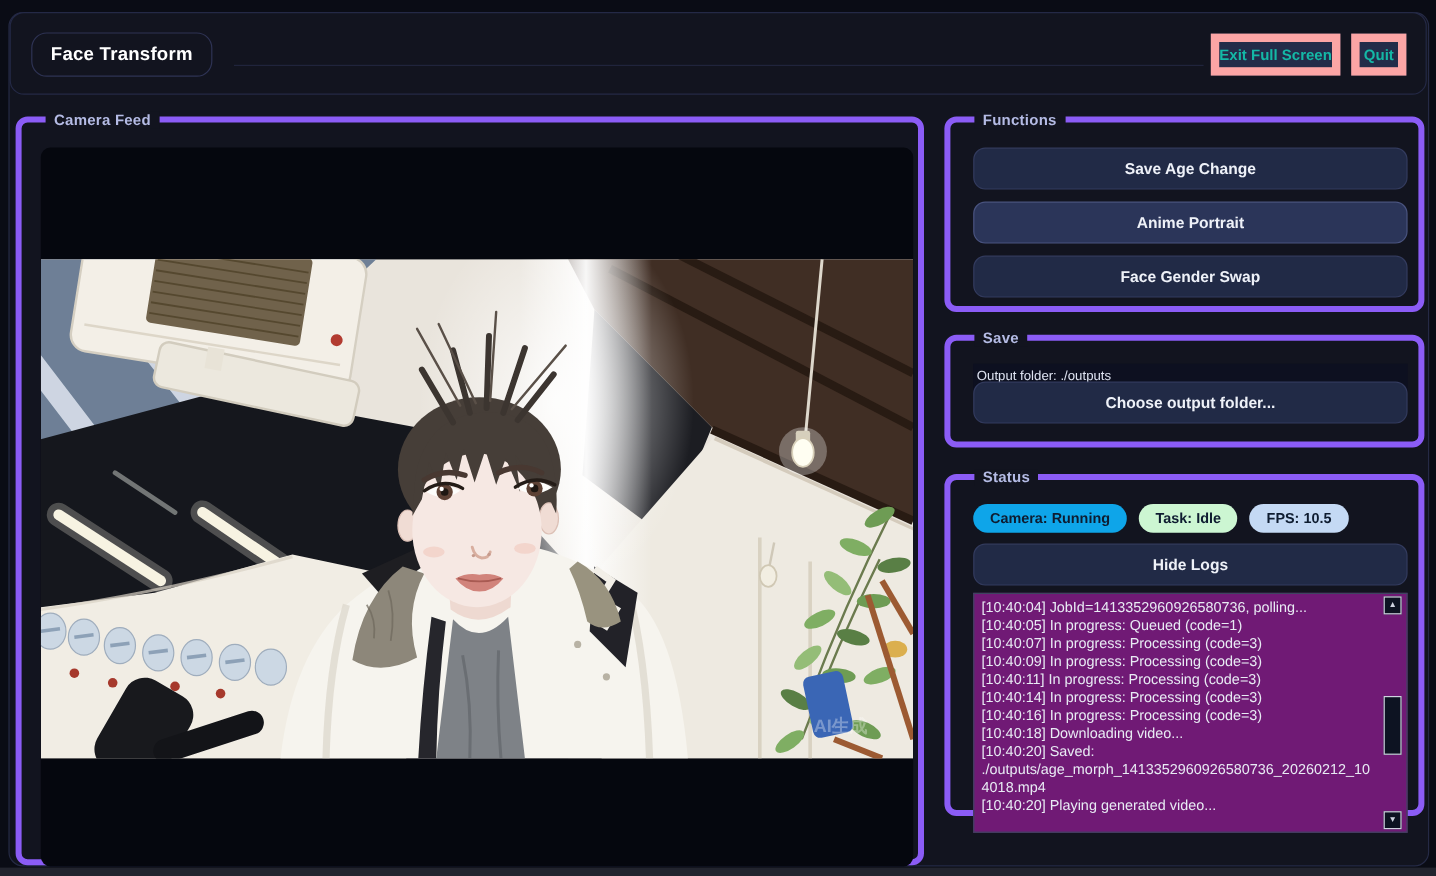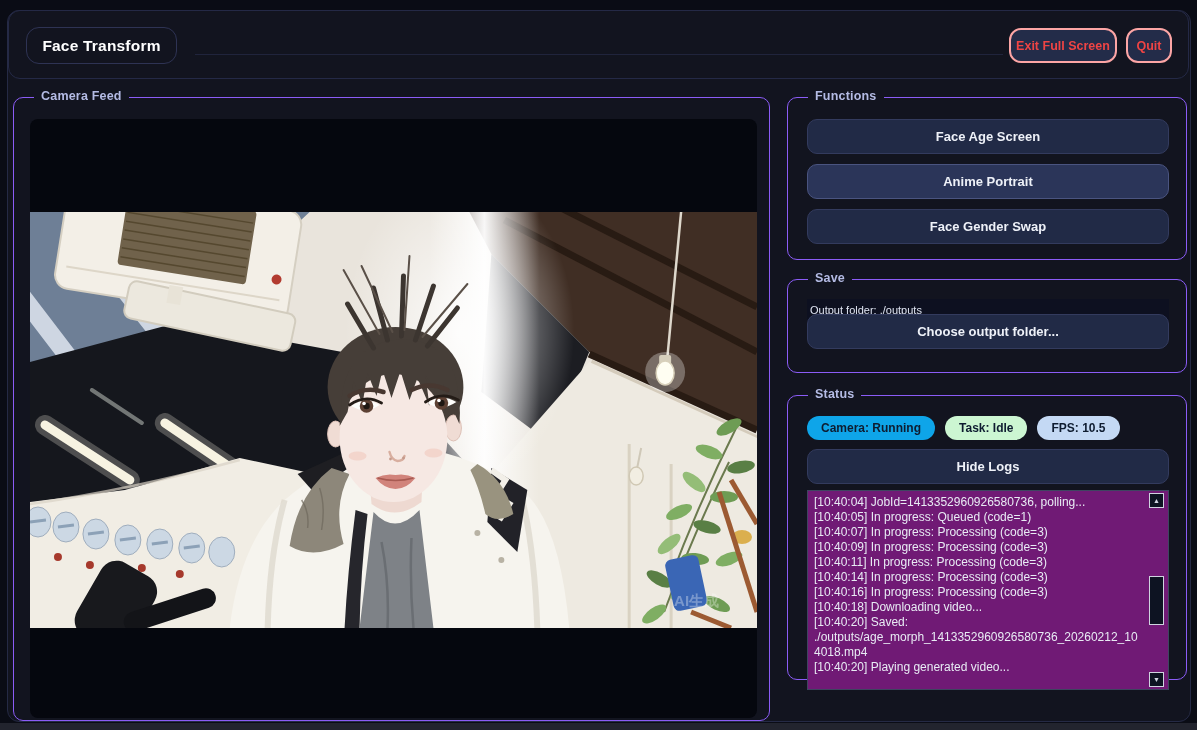--- a/index.html
+++ b/index.html
@@ -26,30 +26,30 @@
     position:absolute; left:17px; top:16px; width:151px; height:37px;
     border:1.5px solid #2e3354; border-radius:13px;
     display:flex; align-items:center; justify-content:center;
     color:#ffffff; font-weight:800; font-size:15.5px; letter-spacing:.2px;
   }
   .header-rule {
     position:absolute; left:186px; top:43px; width:808px; height:1px;
     background:#20243c;
   }
   .hbtn {
-    position:absolute; top:17px; height:35px; border-radius:12px;
-    background:#232c49; border:2px solid #fca5a5;
-    color:#ef4444; font-weight:700; font-size:12.5px;
+    position:absolute; top:17px; height:35px; border-radius:0;
+    background:#232c49; border:7px solid #fca5a5;
+    color:#14b8a6; font-weight:700; font-size:12.5px;
     display:flex; align-items:center; justify-content:center; cursor:pointer;
   }
   .hbtn.exit { left:1000px; width:108px; }
   .hbtn.quit { left:1117px; width:46px; }
   
   .groupbox {
-    position:absolute; border:1px solid #8b5cf6; border-radius:10px;padding-left:12px;
+    position:absolute; border:5px solid #8b5cf6; border-radius:10px;padding-left:12px;
   }
   .legend {
     position:absolute; top:-9px; left:20px; padding:0 7px;
     background:#12141f; color:#b4bbe4; font-size:12.5px; font-weight:600;
     letter-spacing:.2px; white-space:nowrap;
   }
   .gb-camera   { left:13px;  top:97px;  width:757px; height:624px; }
   .gb-functions{ left:787px; top:97px;  width:400px; height:163px; }
   .gb-save     { left:787px; top:279px; width:400px; height:94px; }
   .gb-status   { left:787px; top:395px; width:400px; height:285px; }
@@ -349,21 +349,21 @@
         </g>
       </g>
 
       <text x="645" y="394" font-size="15" font-weight="bold" fill="#ffffff" opacity="0.32">AI生成</text>
     </svg>
   </div>
 </div>
 
 <div class="groupbox gb-functions">
   <div class="legend">Functions</div>
-  <div class="fbtn f1">Face Age Screen</div>
+  <div class="fbtn f1">Save Age Change</div>
   <div class="fbtn f2 active">Anime Portrait</div>
   <div class="fbtn f3">Face Gender Swap</div>
 </div>
 
 <div class="groupbox gb-save">
   <div class="legend">Save</div>
   <div class="output-line">Output folder: ./outputs</div>
   <div class="fbtn choose-btn">Choose output folder...</div>
 </div>
 

